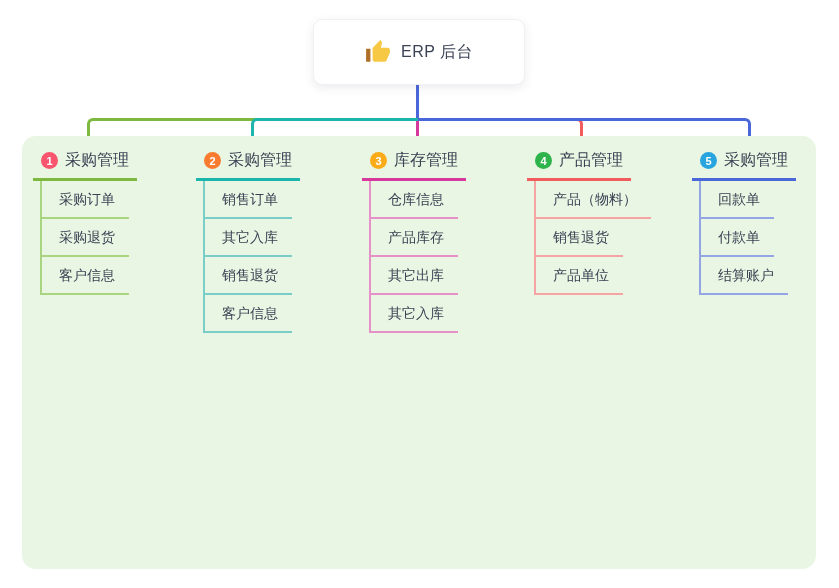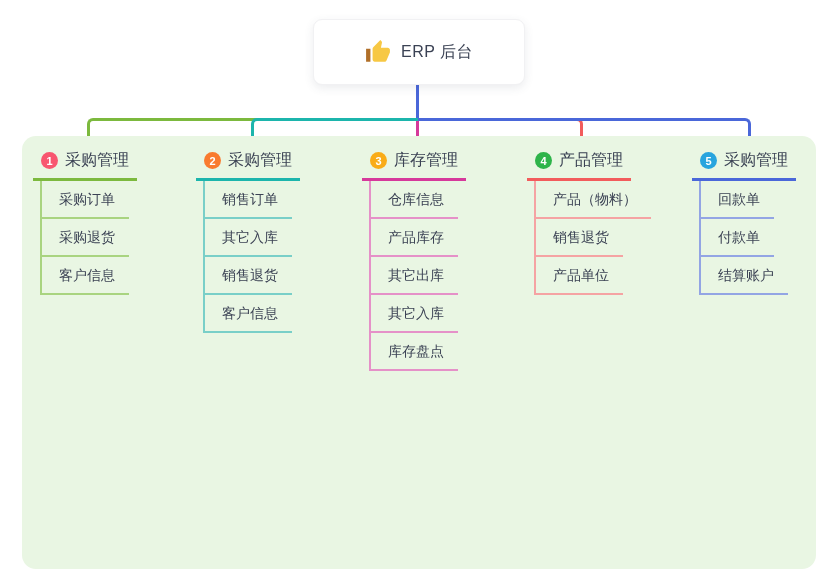--- a/index.html
+++ b/index.html
@@ -128,23 +128,20 @@
         </div>
       <div class="child">
           <span class="child-label">产品库存</span>
         </div>
       <div class="child">
           <span class="child-label">其它出库</span>
         </div>
       <div class="child">
           <span class="child-label">其它入库</span>
         </div>
-      <div class="child">
-          <span class="child-label">库存盘点</span>
-        </div>
     </div>
   </div>
 
   <div class="branch col-4">
     <div class="branch-label">
       <span class="badge">4</span>
       <span>产品管理</span>
     </div>
     <div class="children">
       <div class="child">

